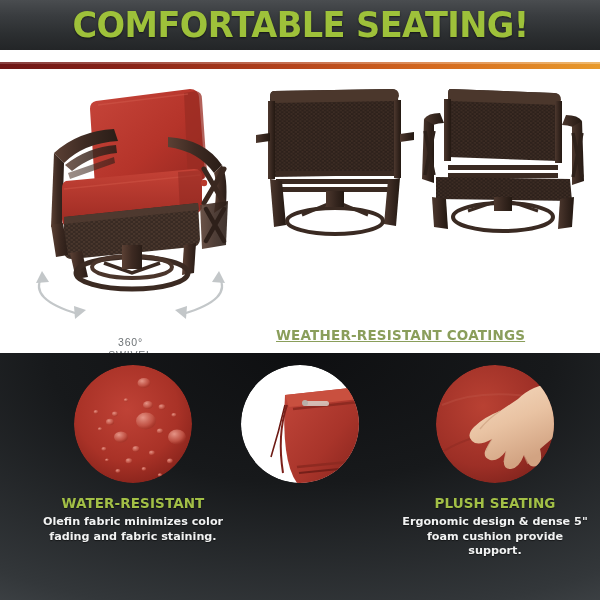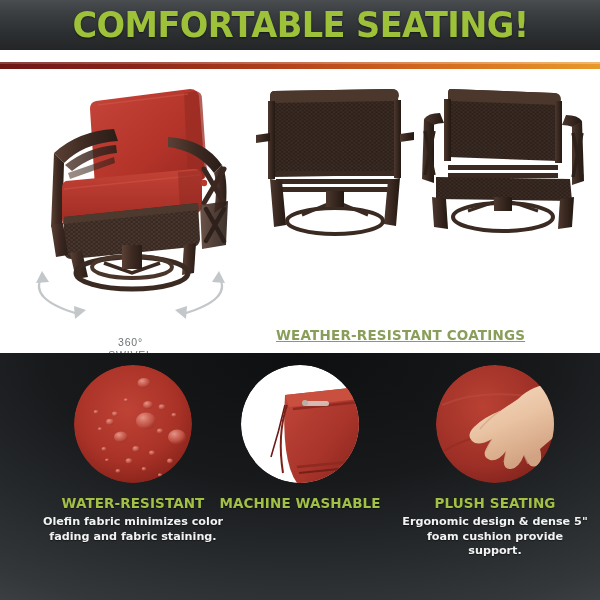--- a/index.html
+++ b/index.html
@@ -324,21 +324,20 @@
             <path d="M44 30 L118 22 L118 34 L48 42 Z" fill="#c9503f"></path>
             <path d="M46 40 Q36 70 42 108" stroke="#7c201a" stroke-width="2" fill="none"></path>
             <path d="M30 92 Q38 66 44 40" stroke="#6e1b15" stroke-width="1.6" fill="none"></path>
             <path d="M52 44 L118 37" stroke="#8e2a21" stroke-width="2.4" fill="none"></path>
             <rect x="62" y="36" width="26" height="5" rx="2.5" fill="#d7cfc8" opacity=".85"></rect>
             <circle cx="64" cy="38" r="3" fill="#b9b0a8"></circle>
             <path d="M56 102 L118 96" stroke="#8e2a21" stroke-width="2.6" fill="none"></path>
             <path d="M58 108 L118 102" stroke="#751f19" stroke-width="2" fill="none"></path>
           </svg>
         </div>
-        <p class="f-title">MACHINE WASHABLE</p>
       </div>
 
       <div class="feature f3">
         <div class="circle-wrap">
           <svg width="118" height="118" viewBox="0 0 118 118">
             <defs>
               <radialGradient id="fab3" cx="40%" cy="35%" r="78%">
                 <stop offset="0%" stop-color="#b94133"></stop>
                 <stop offset="65%" stop-color="#9d2f26"></stop>
                 <stop offset="100%" stop-color="#78201a"></stop>

